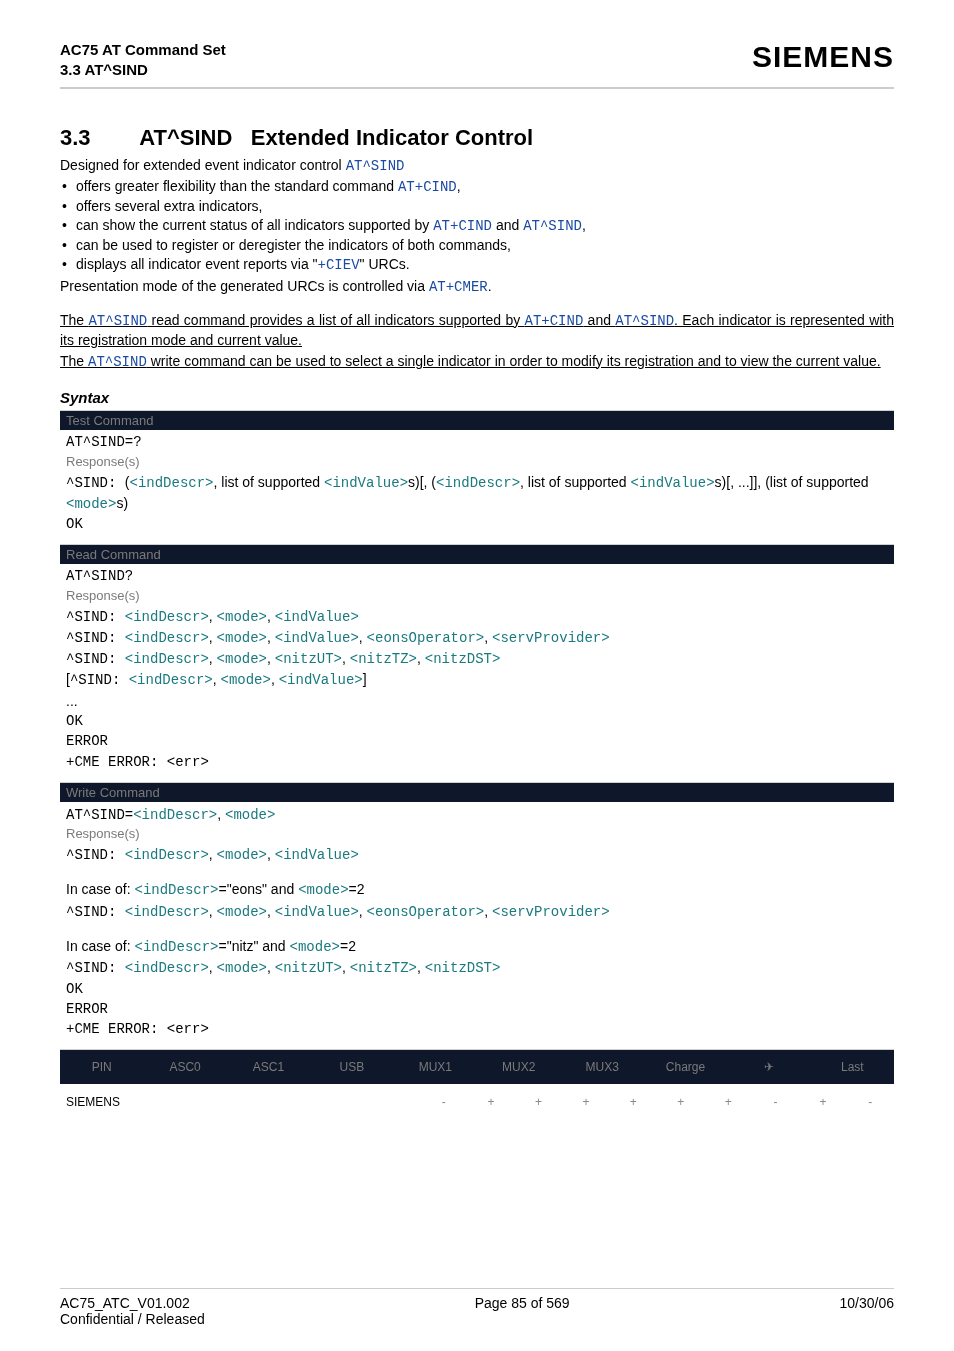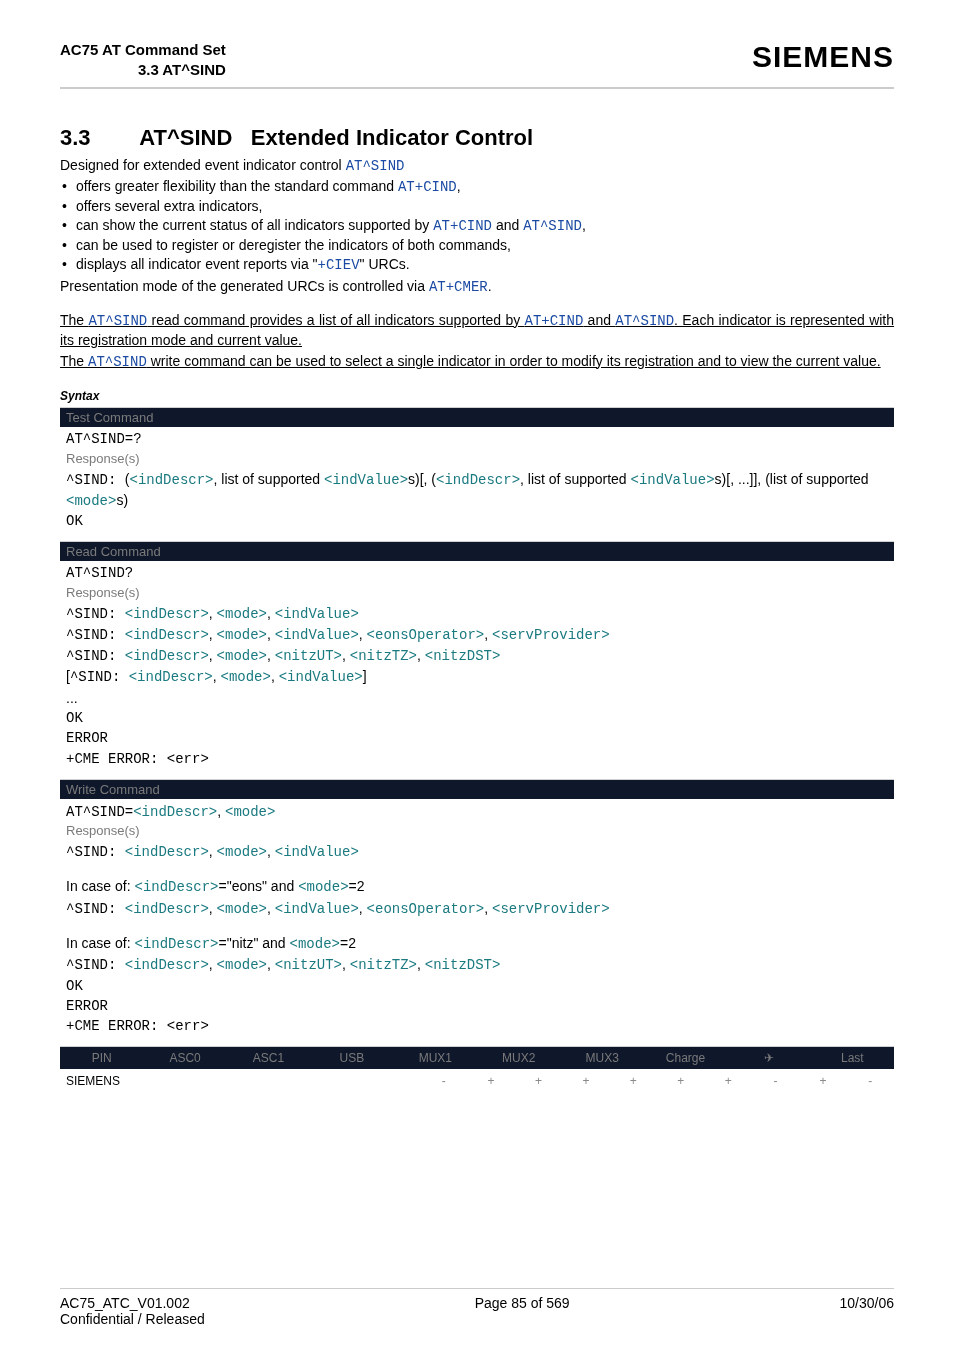--- a/index.html
+++ b/index.html
@@ -6,51 +6,51 @@
   body {
     font-family: Arial, Helvetica, sans-serif;
     background: #fff;
     color: #000;
     width: 954px;
     min-height: 1351px;
     position: relative;
     padding: 40px 60px 60px 60px;
   }
   .header { display: flex; justify-content: space-between; align-items: flex-start; margin-bottom: 6px; }
-  .header-left { font-size: 15px; line-height: 1.35; text-align: right; }
+  .header-left { font-size: 15px; line-height: 1.35; }
   .doc-title { font-weight: bold; }
   .doc-subtitle { font-weight: bold; }
   .logo { font-family: Arial, sans-serif; font-weight: 900; font-size: 30px; letter-spacing: 1px; }
   .hr1 { border: none; border-top: 2px solid #ccc; margin-bottom: 36px; }
 
   h2.section { font-size: 22px; font-weight: bold; margin-bottom: 5px; }
   .secnum { display: inline-block; width: 74px; }
 
   p, li { font-size: 14px; line-height: 1.35; }
   .lead { margin-bottom: 2px; }
   ul.bullets { list-style: none; margin-bottom: 2px; }
   ul.bullets li { padding-left: 16px; position: relative; }
   ul.bullets li::before { content: "•"; position: absolute; left: 2px; }
   .para { margin-bottom: 2px; }
   .para-gap { margin-top: 14px; }
   .just { text-align: justify; text-decoration: underline; }
 
-  .subhead { font-weight: bold; font-style: italic; font-size: 12px; margin-top: 18px; margin-bottom: 4px; }
+  .subhead { font-weight: bold; font-style: italic; font-size: 15px; margin-top: 18px; margin-bottom: 4px; }
 
   .synbox { background: #0f172a; border-top: 1px solid #d0d0d0; padding: 2px 6px; font-size: 13px; color: #7a7a7a; }
   .synbody { padding: 2px 6px 10px 6px; font-size: 14px; line-height: 1.45; }
   .code-black { font-family: "Courier New", monospace; color: #000; }
   .code-blue { font-family: "Courier New", monospace; color: #1a4aa3; }
   .code-teal { font-family: "Courier New", monospace; color: #1a7a80; }
   .txt { color: #000; }
 
   .refrow { display: flex; font-size: 12px; color: #7a7a7a; align-items: center; }
   .refrow .left { flex: 0 0 360px; padding: 3px 6px; }
   .refrow .right { flex: 1; display: flex; }
-  .refrow .cell { flex: 1; text-align: center; padding: 4px 0; }
+  .refrow .cell { flex: 1; text-align: center; padding: 10px 0; }
   .refrow.data { color: #8a8a8a; }
   .refrow.data .left { color: #000; }
   .plus { color: #8a8a8a; }
   .minus { color: #8a8a8a; }
 
   .footer { position: absolute; bottom: 24px; left: 60px; right: 60px; border-top: 1px solid #ccc; padding-top: 6px; display: flex; justify-content: space-between; font-size: 14px; }
 </style>
 </head>
 <body>
 

